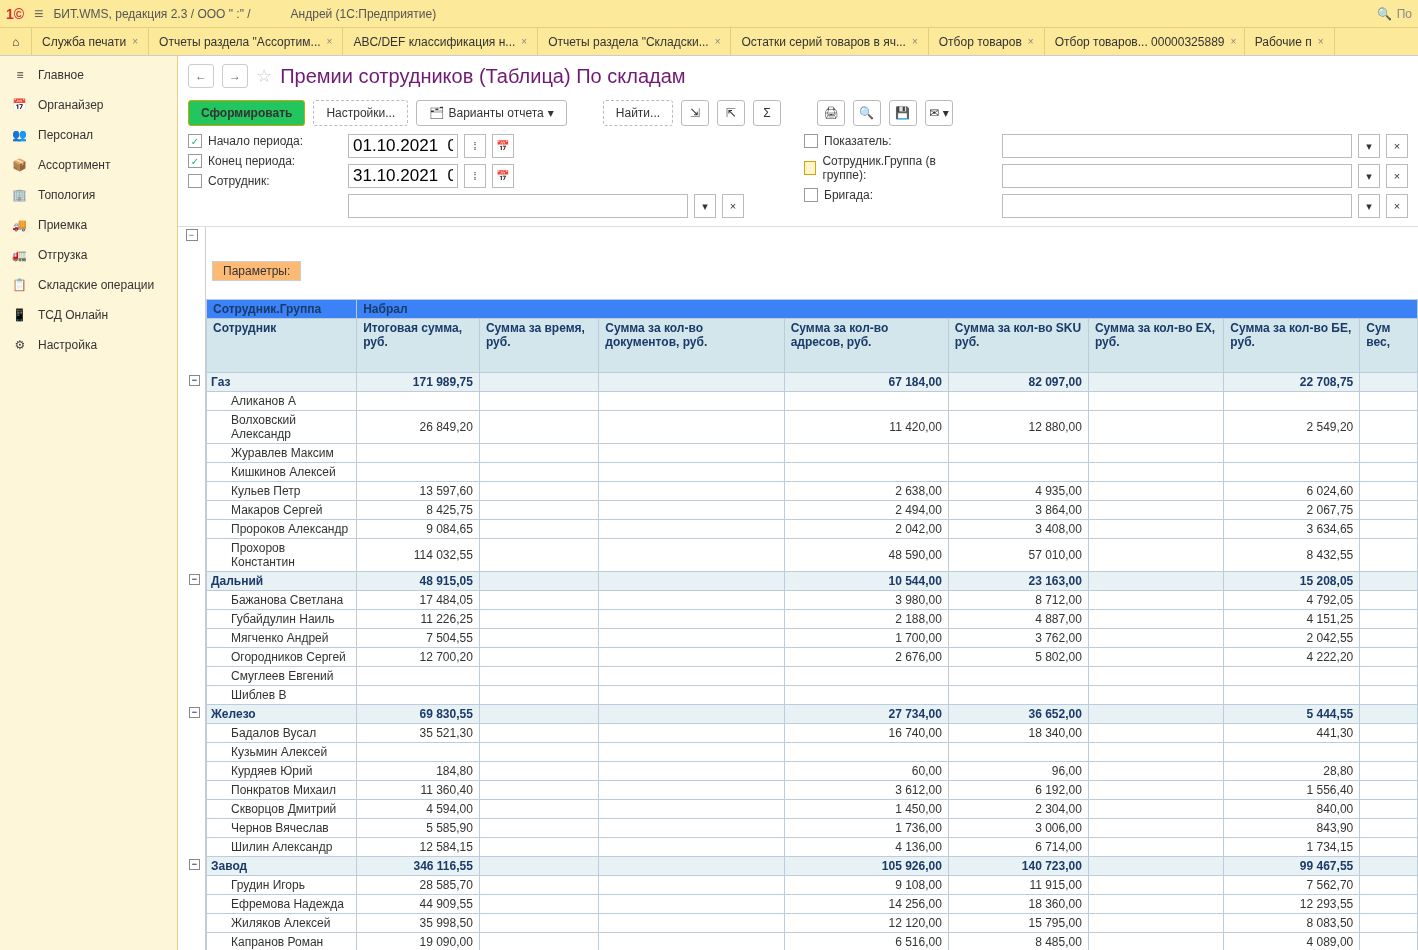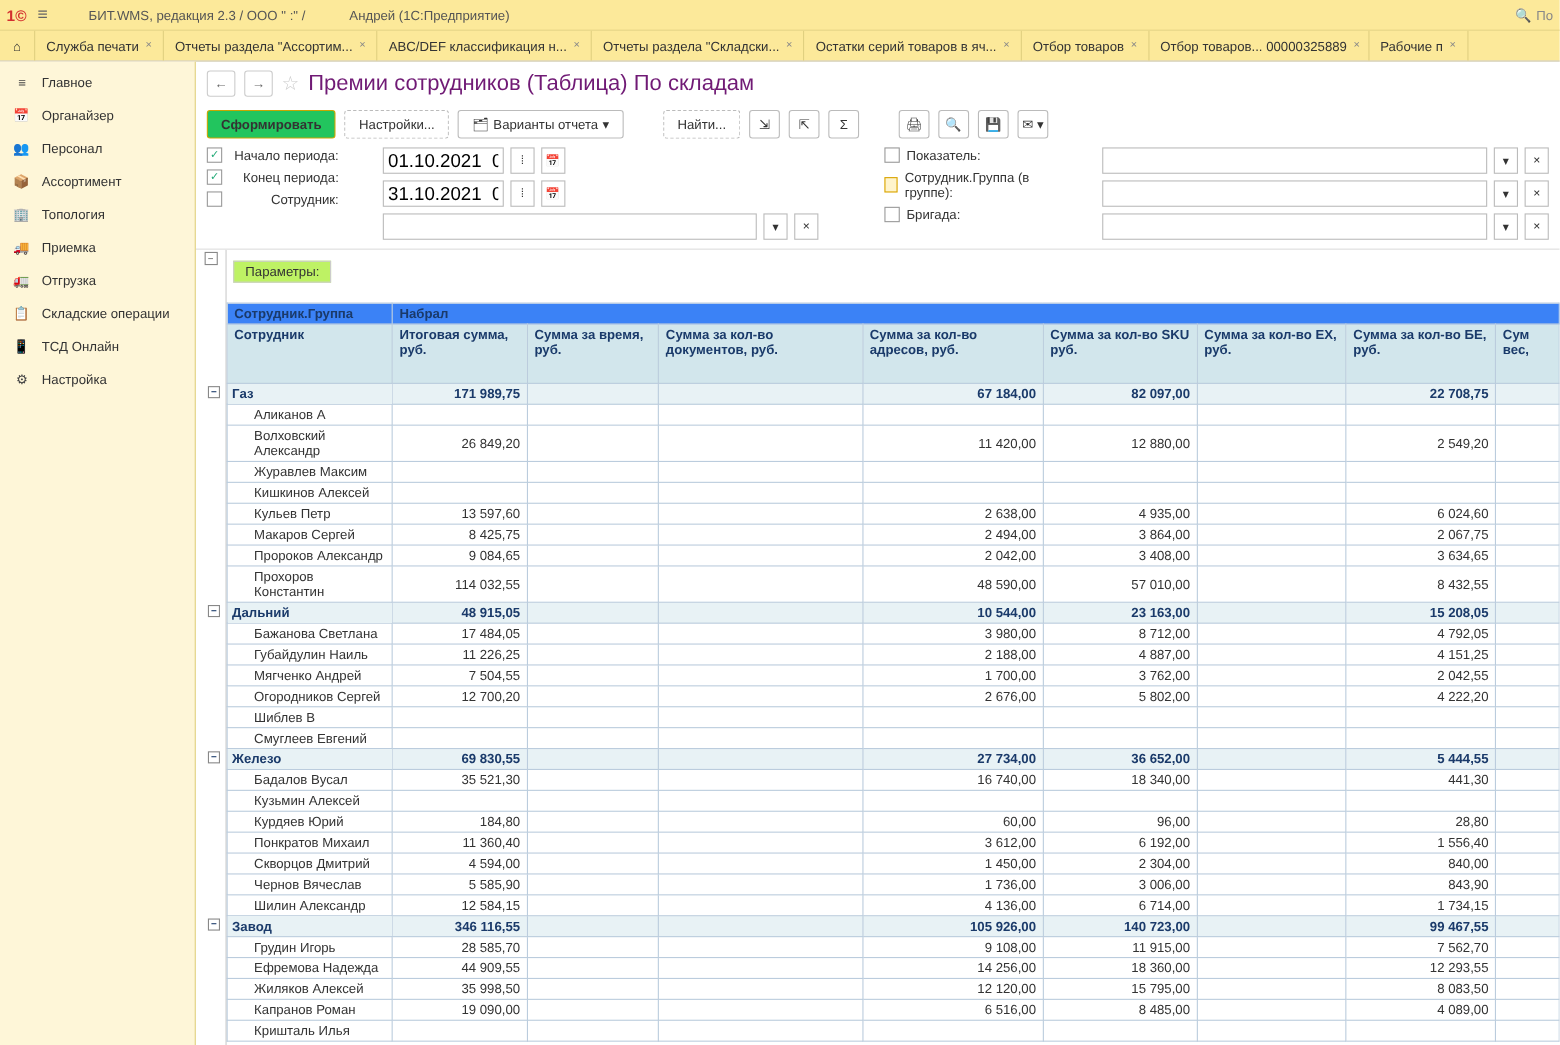--- a/index.html
+++ b/index.html
@@ -2,21 +2,21 @@
 <html><head>
 <meta charset="utf-8">
 <style>
 * { box-sizing: border-box; margin: 0; padding: 0; }
 body { font-family: Arial, sans-serif; font-size: 12px; background: #fff; color: #333; overflow: hidden; }
 
 
 .titlebar { background: #fce99a; height: 28px; display: flex; align-items: center; padding: 0 6px; gap: 10px; border-bottom: 1px solid #e0d080; }
 .logo-1c { color: #d32f2f; font-weight: bold; font-size: 14px; }
 .hamburger { font-size: 16px; color: #666; cursor: pointer; }
-.title-text { color: #555; font-size: 12px; margin-left: 27px; }
+.title-text { color: #555; font-size: 12px; }
 .title-user { color: #555; margin-left: 30px; }
 .search-top { margin-left: auto; color: #888; display: flex; align-items: center; gap: 4px; }
 
 
 .tabbar { background: #fce99a; height: 28px; display: flex; align-items: stretch; border-bottom: 1px solid #ccc; }
 .tab-home { width: 32px; display:flex; align-items:center; justify-content:center; border-right:1px solid #e0d080; cursor:pointer; }
 .tab { display:flex; align-items:center; padding: 0 10px; border-right:1px solid #e0d080; cursor:pointer; gap:6px; max-width:200px; white-space:nowrap; overflow:hidden; }
 .tab-close { color:#888; font-size:10px; }
 
 
@@ -43,35 +43,35 @@
 .btn-icon { width:28px; padding:0; justify-content:center; }
 .btn-dotted { border-style:dashed; }
 
 
 .filters { display:flex; gap: 40px; padding: 0 10px 8px; }
 .filter-col { display:flex; flex-direction:column; gap:6px; }
 .filter-row { display:flex; align-items:center; gap:6px; }
 .chk { width:14px; height:14px; border:1px solid #999; display:inline-flex; align-items:center; justify-content:center; font-size:10px; color:#2a7; }
 .chk.checked::after { content:"✓"; }
 .chk.yellow { border-color:#d9a400; background:#fff4cc; }
-.lbl { width:100px;text-align:right; }
+.lbl { width:100px; }
 .date-input { width:110px; height:24px; border:1px solid #bbb; padding:0 4px; font-size:17px; }
 .small-btn { width:22px; height:24px; border:1px solid #bbb; background:#fff; display:flex; align-items:center; justify-content:center; cursor:pointer; font-size:11px; }
 .wide-input { width:340px; height:24px; border:1px solid #bbb; }
 .wide-input2 { width:350px; height:24px; border:1px solid #bbb; }
 
 
 .report-wrap { flex:1; display:flex; overflow:auto; border-top:1px solid #ddd; }
 .gutter { width:28px; background:#fff; border-right:1px solid #ccc; display:flex; flex-direction:column; align-items:center; }
 .gut-box { width:12px; height:12px; border:1px solid #888; margin-top:2px; font-size:9px; line-height:10px; text-align:center; cursor:pointer; color:#555; }
 .report { flex:1; }
 
 
 .params { display:flex; padding:10px 6px 18px; gap:30px; }
-.params-label { border:1px solid #ccc; padding:2px 10px; background:#bef264; }
+.params-label { border:1px solid #ccc; padding:2px 10px; background:#fdba74;margin-top:24px; }
 .params-vals { color:#333; line-height:1.4; }
 
 
 table.rpt { border-collapse:collapse; width:100%; }
 table.rpt th, table.rpt td { border:1px solid #bcd; padding:2px 6px; font-size:12px; }
 .h-top { background:#3b82f6; color:#1a3a6a; font-weight:bold; text-align:left; }
 .h-sub { background:#d2e6ec; color:#1a3a6a; font-weight:bold; text-align:left; vertical-align:top; height:54px; }
 .grp-row td { background:#e8f2f5; color:#1a3a6a; font-weight:bold; }
 .data-row td { background:#fff; }
 .name-cell { padding-left:24px !important; }
@@ -448,32 +448,32 @@
                 <td class="num">12 700,20</td>
                 <td class="num"></td>
                 <td class="num"></td>
                 <td class="num">2 676,00</td>
                 <td class="num">5 802,00</td>
                 <td class="num"></td>
                 <td class="num">4 222,20</td>
                 <td class="num"></td>
               </tr>
               <tr class="data-row">
+                <td class="name-cell">Смуглеев Евгений</td>
+                <td class="num"></td>
+                <td class="num"></td>
+                <td class="num"></td>
+                <td class="num"></td>
+                <td class="num"></td>
+                <td class="num"></td>
+                <td class="num"></td>
+                <td class="num"></td>
+              </tr>
+              <tr class="data-row">
                 <td class="name-cell">Шиблев В</td>
-                <td class="num"></td>
-                <td class="num"></td>
-                <td class="num"></td>
-                <td class="num"></td>
-                <td class="num"></td>
-                <td class="num"></td>
-                <td class="num"></td>
-                <td class="num"></td>
-              </tr>
-              <tr class="data-row">
-                <td class="name-cell">Смуглеев Евгений</td>
                 <td class="num"></td>
                 <td class="num"></td>
                 <td class="num"></td>
                 <td class="num"></td>
                 <td class="num"></td>
                 <td class="num"></td>
                 <td class="num"></td>
                 <td class="num"></td>
               </tr>
               <tr class="grp-row">

